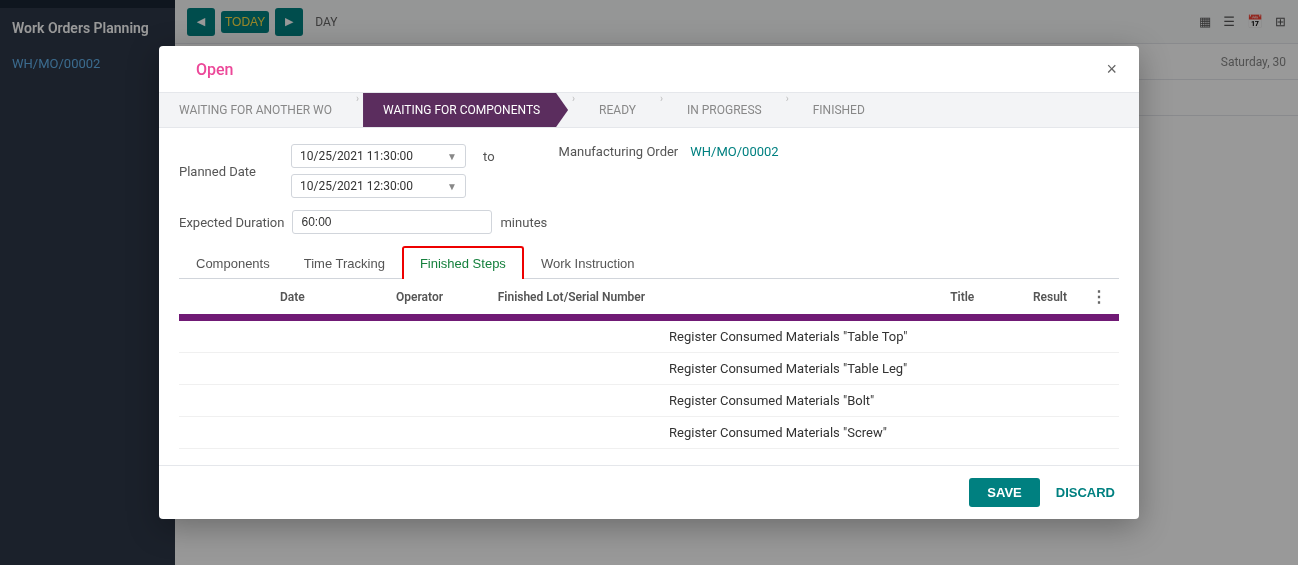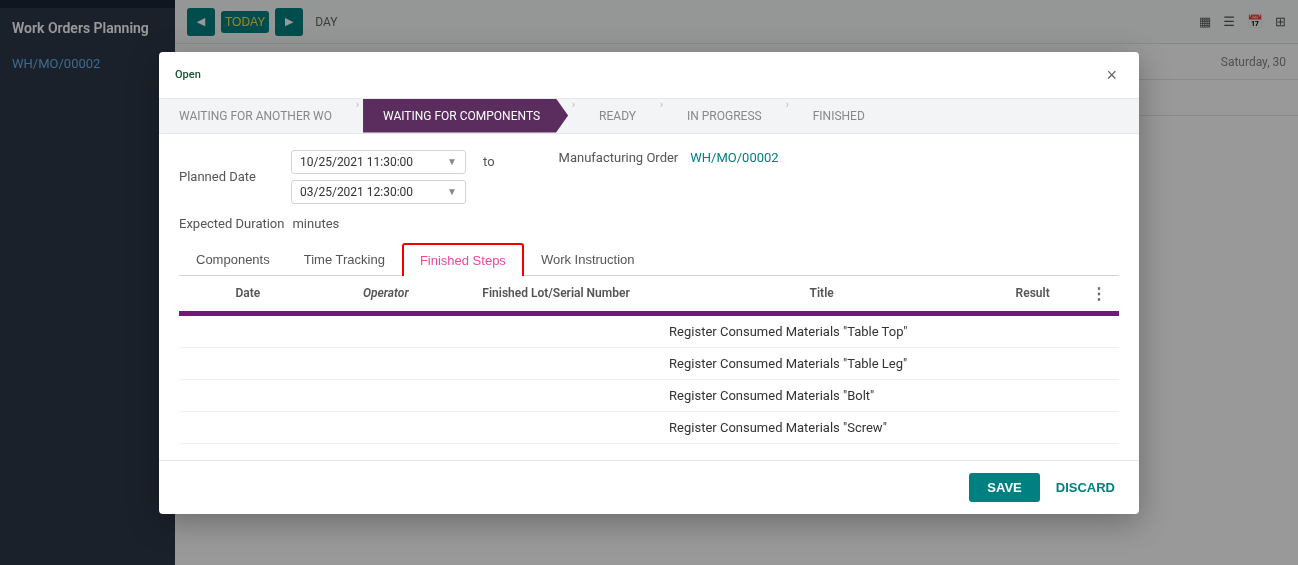--- a/index.html
+++ b/index.html
@@ -77,23 +77,24 @@
 
     .modal-header {
       display: flex;
       align-items: center;
       justify-content: space-between;
       padding: 12px 16px;
       border-bottom: 1px solid #e5e7eb;
     }
 
     .modal-title {
-      font-size: 11px;
+      font-size: 16px;
       font-weight: 500;
-      color: #14532d;
+      color: #ec4899;
+      margin-left: 21px;
     }
 
     .modal-close {
       background: none;
       border: none;
       font-size: 18px;
       cursor: pointer;
       color: #666;
       line-height: 1;
       padding: 2px 6px;
@@ -252,39 +253,39 @@
       border: 1px solid transparent;
       border-bottom: none;
       border-radius: 3px 3px 0 0;
       background: none;
       margin-bottom: -1px;
     }
 
     .tab.active {
       border-color: #e00;
       border-width: 2px;
-      color: #ec4899;
+      color: #15803d;
       font-weight: 500;
       background: white;
     }
 
     
     .data-table {
       width: 100%;
       border-collapse: collapse;
       margin-top: 0;
     }
 
     .data-table th {
-      text-align: center;
+      text-align: right;
       padding: 8px 12px;
       font-size: 12px;
       font-weight: 600;
       color: #555;
-      border-bottom: 5px solid #701a75;
+      border-bottom: 7px solid #701a75;
       background: white;
     }
 
     .data-table td {
       padding: 8px 12px;
       font-size: 13px;
       color: #333;
       border-bottom: 1px solid #f0f0f0;
     }
 
@@ -433,51 +434,52 @@
           <div class="form-dates">
             <div class="date-row">
               <div class="date-input">
                 <span class="date-input-text">10/25/2021 11:30:00</span>
                 <span class="date-arrow">▼</span>
               </div>
               <span class="to-label">to</span>
             </div>
             <div class="date-row">
               <div class="date-input">
-                <span class="date-input-text">03/25/2021 12:30:00</span>
+                <span class="date-input-text">10/25/2021 12:30:00</span>
                 <span class="date-arrow">▼</span>
               </div>
             </div>
           </div>
         </div>
         <div class="mfg-order-group">
           <span class="form-label">Manufacturing Order</span>
           <a class="mfg-order-link">WH/MO/00002</a>
         </div>
       </div>
 
       <div class="form-row">
         <div class="form-group duration-group">
           <span class="form-label">Expected Duration</span>
+          <input type="text" class="duration-input" value="60:00" style="">
           <span class="minutes-label">minutes</span>
         </div>
       </div>
 
       <div class="tabs">
         <button class="tab">Components</button>
         <button class="tab">Time Tracking</button>
         <button class="tab active">Finished Steps</button>
         <button class="tab">Work Instruction</button>
       </div>
 
       <table class="data-table">
         <thead>
           <tr>
             <th style="width:15%;">Date</th>
-            <th style="width:15%;font-style:italic;">Operator</th>
+            <th style="width:15%;">Operator</th>
             <th style="width:22%;">Finished Lot/Serial Number</th>
             <th style="width:36%;">Title</th>
             <th style="width:10%;">Result</th>
             <th style="width:24px;"><span style="font-size:16px;color:#666;">⋮</span></th>
           </tr>
         </thead>
         <tbody id="table-body">
         <tr>
       <td></td>
       <td></td>

